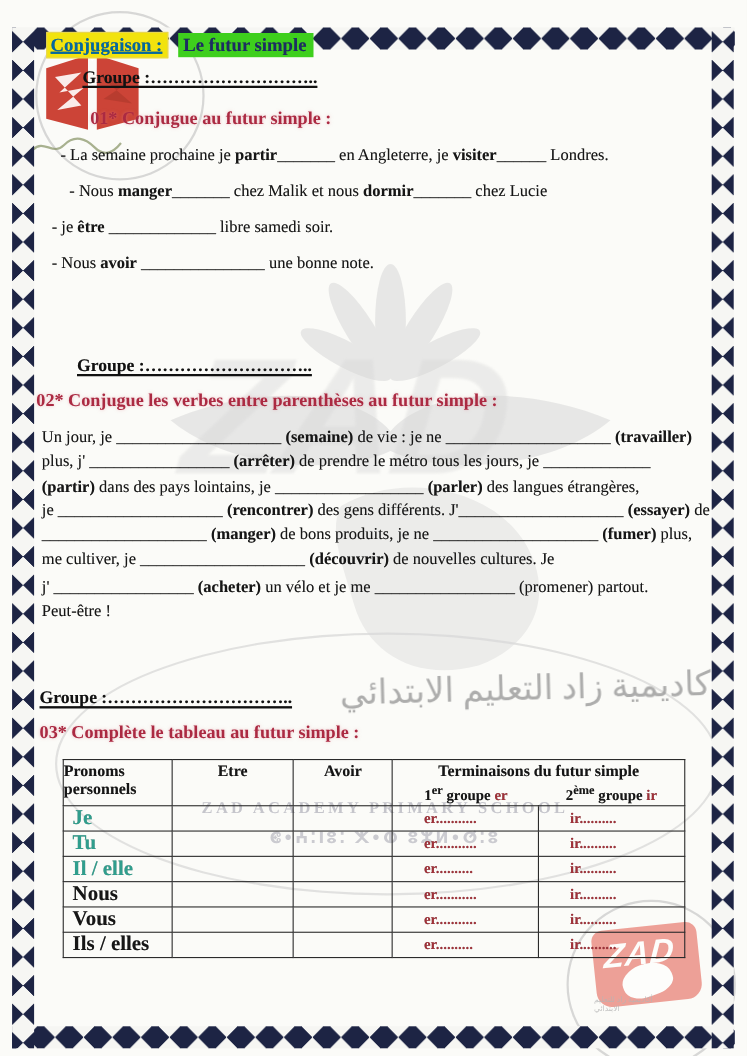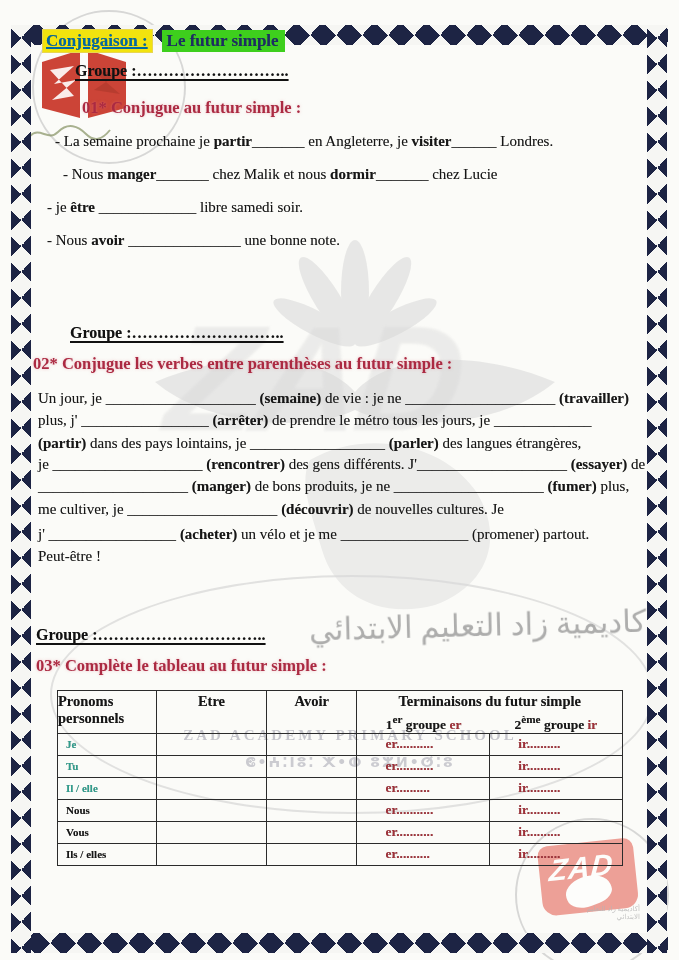--- a/index.html
+++ b/index.html
@@ -34,21 +34,21 @@
       color:#c3c3ca;opacity:.85;}
   .logo-tl{position:absolute;left:34px;top:40px;opacity:.92;}
   .scribble{position:absolute;left:28px;top:122px;opacity:.65;}
   .logo-br{position:absolute;left:540px;top:842px;width:96px;height:70px;opacity:.5;
       transform:rotate(-6deg);}
   .logo-br .book{position:absolute;inset:0;background:#e04838;border-radius:10px 10px 14px 14px;}
   .logo-br .ztxt{position:absolute;left:10px;top:8px;color:#fff;font-family:"Liberation Sans",sans-serif;
       font-weight:bold;font-style:italic;font-size:30px;letter-spacing:1px;transform:skewX(-10deg);}
   .logo-br .hand{position:absolute;left:24px;top:34px;width:46px;height:30px;background:#fff;
       border-radius:50% 60% 40% 50%;transform:rotate(-15deg);}
-  .br-lines{position:absolute;left:540px;top:905px;width:100px;text-align:right;color:#b5b5b5;
+  .br-lines{position:absolute;left:540px;top:905px;width:100px;text-align:left;color:#b5b5b5;
       font-size:7px;line-height:8px;opacity:.8;}
   
   .doc{text-shadow:0 0 .5px rgba(50,50,50,.45);}
   .title-row{position:absolute;left:42px;top:31px;font-size:17px;font-weight:bold;}
   .hl-yellow{background:#f2e30e;color:#0369a1;text-decoration:underline;
       text-decoration-thickness:1.5px;padding:1px 4px 2px 3px;border:1px solid #e8d650;}
   .hl-green{background:#3ecf1d;color:#1c2e63;padding:1px 6px 2px 5px;margin-left:9px;}
   .groupe{position:absolute;font-size:16px;font-weight:bold;color:#111;
       text-decoration:underline;text-decoration-thickness:1.8px;text-underline-offset:3px;}
   .g1{left:75px;top:62px;}
@@ -71,21 +71,21 @@
   
   .tablewrap{position:absolute;left:57px;top:690px;width:566px;}
   table{border-collapse:collapse;width:100%;background:transparent;}
   th,td{border:1.7px solid #2b2b2b;padding:0;}
   thead th{font-size:14.5px;font-weight:bold;text-align:center;vertical-align:top;
       padding-top:2px;line-height:17px;}
   th.pron-h{text-align:left;}
   .subrow{display:flex;font-size:13.5px;margin-top:1px;}
   .subrow>span{width:50%;}
   .red{color:#a03038;}
-  tbody td{height:21px;font-size:11px;font-weight:bold;}
+  tbody td{height:21px;font-size:19px;font-weight:bold;}
   td.pron{padding-left:8px;}
   td.pron.teal{color:#2f9e8d;}
   td.ending{color:#a03038;font-size:13.5px;padding-left:28px;}
   .c1{width:17.5%;}.c2{width:19.5%;}.c3{width:16%;}.c4{width:23.5%;}.c5{width:23.5%;}
 </style>
 </head>
 <body>
 
 <div class="canvas">
 

